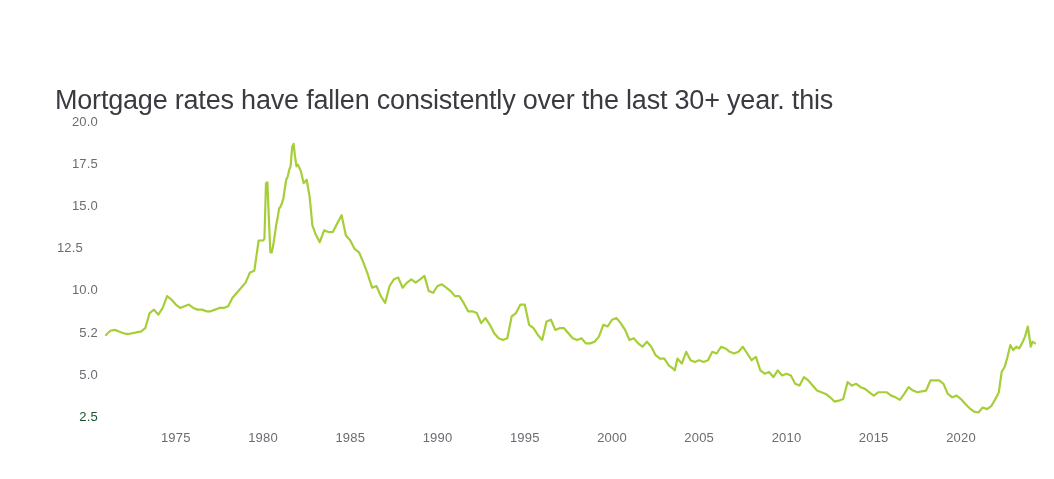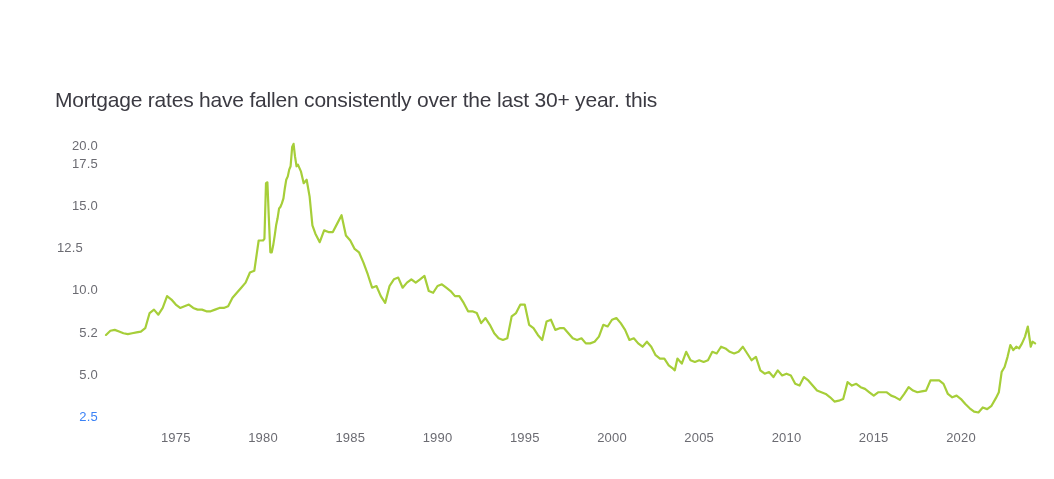--- a/index.html
+++ b/index.html
@@ -22,21 +22,21 @@
     height: 479px;
     background: #ffffff;
   }
 
   
   #title-block {
     position: absolute;
     left: 55px;
     top: 10px;
     width: 960px;
-    font-size: 21px;
+    font-size: 27px;
     line-height: 36px;
     color: #3b3a42;
     font-weight: 400;
     letter-spacing: -0.2px;
     white-space: pre-wrap;
   }
   #title-block .accent {
     color: #d8232a;
     font-weight: 700;
   }
@@ -107,28 +107,28 @@
 
 <div id="slide">
 
   <div id="title-block">
     <span class="title-line">Mortgage rates have fallen consistently over the last 30+ year. this</span>
   </div>
 
   <div id="chart-area">
 
     <div id="y-axis">
-        <div class="ytick" style="top: 301.9px; color: #3b82f6;">2.5</div>
+        <div class="ytick" style="top: 301.9px; color: #14532d;">2.5</div>
         <div class="ytick" style="top: 259.7px; color: rgb(107, 107, 114);">5.0</div>
         <div class="ytick" style="top: 217.6px; color: rgb(107, 107, 114);">5.2</div>
         <div class="ytick" style="top: 175.4px; color: rgb(107, 107, 114);">10.0</div>
         <div class="ytick" style="top: 133.2px; color: rgb(107, 107, 114); text-align: center;">12.5</div>
         <div class="ytick" style="top: 91.1px; color: rgb(107, 107, 114);">15.0</div>
         <div class="ytick" style="top: 48.9px; color: rgb(107, 107, 114);">17.5</div>
-        <div class="ytick" style="top: 6.7px; color: rgb(107, 107, 114); margin-top: 24px;">20.0</div>
+        <div class="ytick" style="top: 6.7px; color: rgb(107, 107, 114);">20.0</div>
       </div>
 
     <div id="plot">
       <svg id="plot-svg" viewBox="0 0 930 312" preserveAspectRatio="none">
         <path id="rate-line" fill="none" stroke="#a6ce39" stroke-width="2.2" stroke-linejoin="round" stroke-linecap="round" d="M0.00 220.93 L4.36 216.71 L8.72 215.87 L13.09 217.56 L17.45 219.24 L21.81 220.09 L26.17 219.24 L30.53 218.40 L34.90 217.56 L39.26 214.18 L43.62 199.01 L47.98 195.63 L52.35 200.69 L56.71 193.95 L61.07 182.14 L65.43 185.51 L69.79 190.57 L74.16 193.95 L78.52 192.26 L82.88 190.57 L87.24 193.95 L91.60 195.63 L95.97 195.63 L100.33 197.32 L104.69 197.32 L109.05 195.63 L113.41 193.95 L117.78 193.95 L122.14 192.26 L126.50 183.83 L130.86 178.77 L135.23 173.71 L139.59 168.65 L143.95 158.53 L148.31 156.84 L152.67 126.49 L157.04 126.49 L158.43 124.80 L160.00 69.15 L161.40 68.30 L162.79 102.88 L164.36 138.29 L165.76 138.29 L167.16 131.55 L168.73 121.43 L170.12 111.31 L171.52 104.56 L173.09 94.44 L174.48 92.76 L175.88 89.38 L177.45 84.32 L178.85 74.21 L180.24 65.77 L181.81 62.40 L183.21 55.65 L184.60 52.28 L186.17 32.89 L187.57 29.85 L188.97 42.16 L190.54 52.28 L191.93 50.59 L194.90 57.34 L197.69 69.15 L200.66 65.77 L203.62 82.64 L206.41 111.31 L209.38 119.74 L213.74 128.17 L218.11 116.37 L222.47 118.05 L226.83 118.05 L231.19 109.62 L235.55 101.19 L239.92 121.43 L244.28 126.49 L248.64 134.92 L253.00 138.29 L257.36 148.41 L261.73 160.22 L266.09 173.71 L270.45 172.02 L274.81 182.14 L279.17 188.89 L283.54 172.02 L287.90 165.28 L292.26 163.59 L296.62 173.71 L300.98 168.65 L305.35 165.28 L309.71 168.65 L314.07 165.28 L318.43 161.90 L322.80 177.08 L327.16 178.77 L331.52 172.02 L335.88 170.34 L340.24 173.71 L344.61 177.08 L348.97 182.14 L353.33 182.14 L357.69 188.89 L362.05 197.32 L366.42 197.32 L370.78 199.01 L375.14 209.12 L379.50 204.06 L383.86 210.81 L388.23 219.24 L392.59 224.30 L396.95 225.99 L401.31 224.30 L405.68 202.38 L410.04 199.01 L414.40 190.57 L418.76 190.57 L423.12 210.81 L427.49 214.18 L431.85 220.93 L436.21 225.99 L440.57 207.44 L444.93 205.75 L449.30 215.87 L453.66 214.18 L458.02 214.18 L462.38 219.24 L466.74 224.30 L471.11 225.99 L475.47 224.30 L479.83 229.36 L484.19 229.36 L488.56 227.68 L492.92 222.62 L497.28 210.81 L501.64 212.50 L506.00 205.75 L510.37 204.06 L514.73 209.12 L519.09 215.87 L523.45 225.99 L527.81 224.30 L532.18 229.36 L536.54 232.74 L540.90 227.68 L545.26 232.74 L549.62 241.17 L553.99 244.54 L558.35 244.54 L562.71 251.29 L567.07 254.66 L568.82 256.35 L571.44 244.54 L575.80 249.60 L580.16 237.79 L584.52 246.23 L588.88 247.91 L593.25 246.23 L597.61 247.91 L601.97 246.23 L606.33 237.79 L610.69 239.48 L615.06 232.74 L619.42 234.42 L623.78 237.79 L628.14 239.48 L632.50 237.79 L636.87 232.74 L641.23 239.48 L645.59 246.23 L649.95 242.85 L654.32 256.35 L658.68 259.72 L663.04 258.03 L667.40 263.09 L671.76 256.35 L676.13 261.41 L680.49 259.72 L684.85 261.41 L689.21 269.84 L693.57 271.52 L697.94 263.09 L702.30 266.46 L706.66 271.52 L711.02 276.58 L715.38 278.27 L719.75 279.96 L724.11 283.33 L728.47 287.55 L732.83 286.70 L737.20 285.02 L741.56 268.15 L745.92 271.52 L750.28 269.84 L754.64 273.21 L759.01 274.90 L763.37 278.27 L767.73 281.64 L772.09 278.27 L776.45 278.27 L780.82 278.27 L785.18 281.64 L789.54 283.33 L793.90 285.86 L798.26 279.96 L802.63 273.21 L806.99 276.58 L811.35 278.27 L815.71 277.43 L820.08 276.58 L824.44 266.46 L828.80 266.46 L833.16 266.46 L837.52 269.84 L841.89 279.96 L846.25 283.33 L850.61 281.64 L854.97 285.02 L859.33 290.08 L863.70 294.29 L868.06 297.66 L872.42 298.51 L876.78 293.45 L881.14 295.14 L885.51 291.76 L889.87 284.17 L892.83 278.27 L895.63 258.03 L898.59 252.97 L901.56 242.85 L904.35 231.05 L907.32 236.11 L910.28 232.74 L913.08 234.42 L916.04 229.36 L919.01 222.62 L921.80 212.50 L924.77 232.74 L926.51 227.68 L929.13 229.36"></path>
       </svg>
     </div>
 
     <div id="x-axis">
         <div class="xtick" style="left: 69.8px; color: rgb(107, 107, 114);">1975</div>

